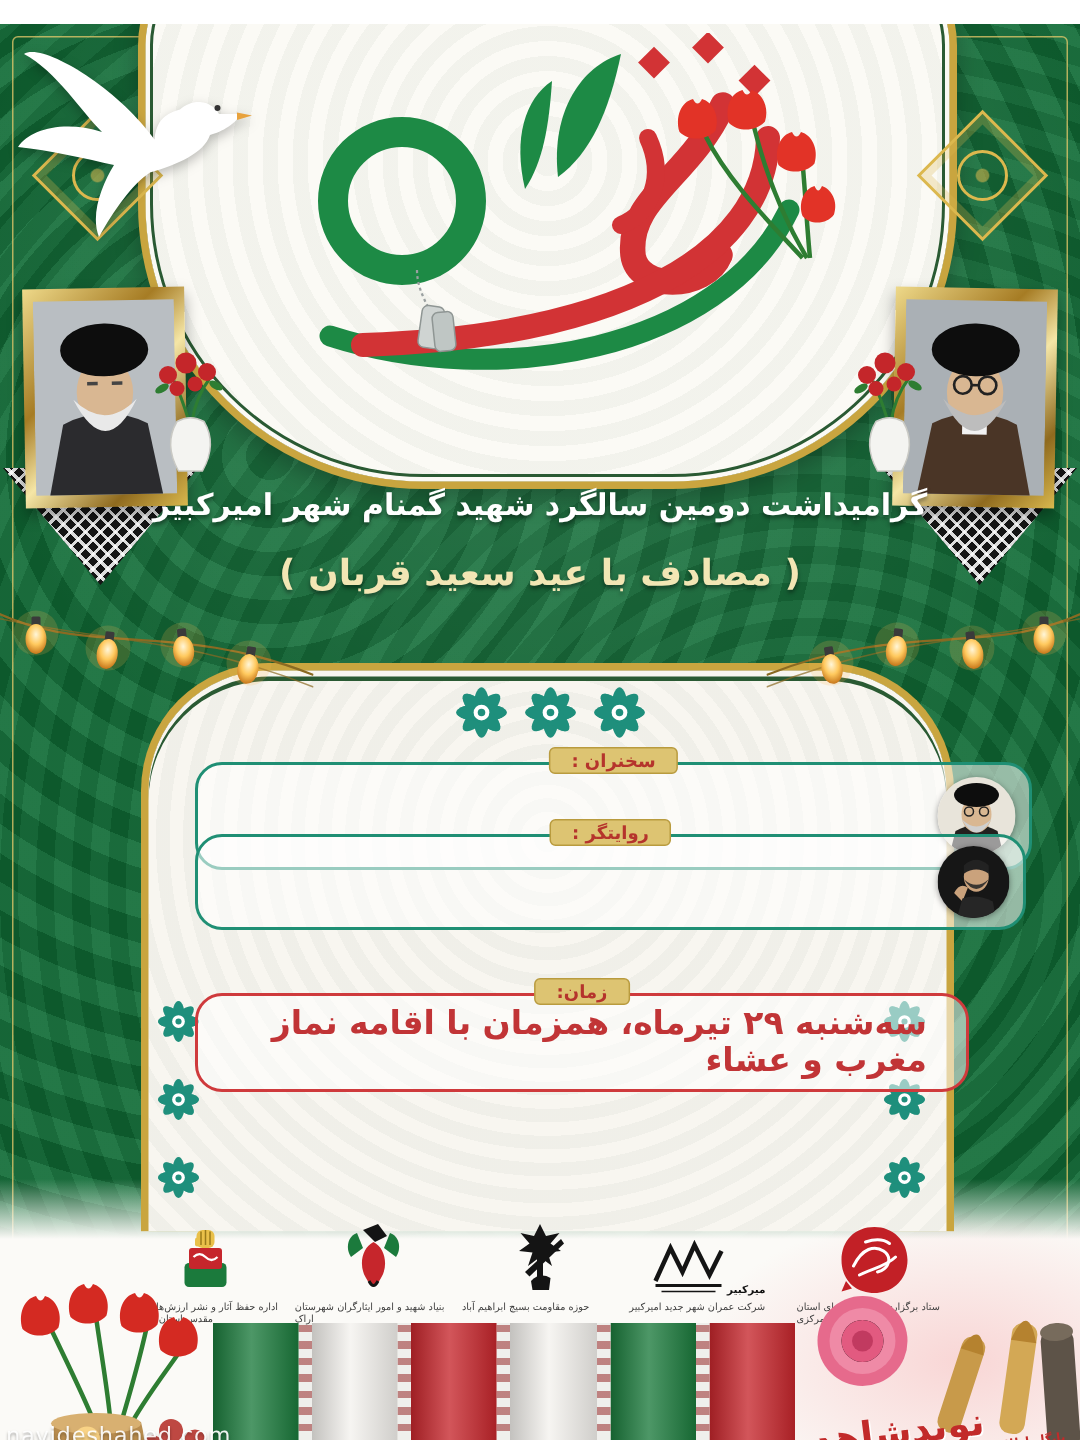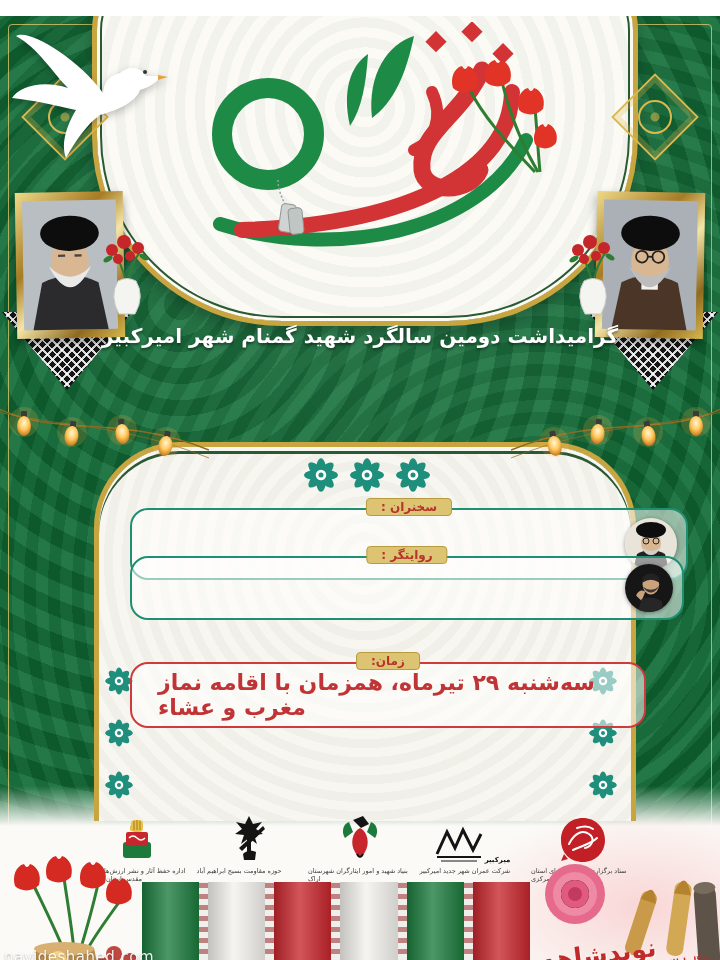--- a/index.html
+++ b/index.html
@@ -48,21 +48,21 @@
   .lights{position:absolute;z-index:6;}
   .lights.left{left:-6px;top:382px;}
   .lights.right{right:-6px;top:382px;transform:scaleX(-1);}
   
   .content{position:absolute;left:94px;top:426px;width:532px;height:374px;background:#f8f6f0;
     border:5px solid #c9a53f;border-bottom:none;border-radius:85px 85px 0 0;
     box-shadow:inset 0 4px 0 #f8f6f0, inset 0 7px 0 #2a5a33;z-index:5;
     background-image:repeating-radial-gradient(circle at 50% 30%, rgba(170,180,170,.10) 0 9px, transparent 9px 18px);}
   .medal{position:absolute;z-index:7;}
   .box{position:absolute;left:130px;width:460px;background:rgba(255,255,255,.55);border-radius:18px;z-index:7;
-    display:flex;align-items:center;justify-content:center;text-align:left;}
+    display:flex;align-items:center;justify-content:center;text-align:right;}
   .box .lbl{position:absolute;top:-12px;left:50%;transform:translateX(-50%);
     background:#ddc472;border:1px solid #b99b3e;border-radius:4px;padding:1px 14px;
     font-size:12px;font-weight:bold;color:#b5342c;white-space:nowrap;z-index:8;}
   .box.teal{border:2.5px solid #1f8f74;}
   .box.red{border:2.5px solid #cf3a3c;}
   .box .photo{position:absolute;right:9px;top:50%;transform:translateY(-50%);width:52px;height:52px;
     border-radius:50%;overflow:hidden;box-shadow:0 1px 4px rgba(0,0,0,.4);}
   .box .photo svg{display:block;width:100%;height:100%;}
   .txt-green{color:#17442e;font-weight:bold;}
   .txt-red{color:#c13436;font-weight:bold;}
@@ -233,20 +233,21 @@
         <circle cx="22" cy="33" r="5"></circle>
       </g>
     <g fill="#2e7d32">
         <ellipse cx="12" cy="33" rx="5" ry="2.5" transform="rotate(-30 12 33)"></ellipse>
         <ellipse cx="48" cy="31" rx="5" ry="2.5" transform="rotate(30 48 31)"></ellipse>
       </g>
     <path d="M22 55 Q13 70 23 88 L39 88 Q49 70 40 55 Q31 50 22 55 Z" fill="#f4f4f1" stroke="#c9c9c4"></path>
   </svg>
 
   <div class="h1line">گرامیداشت دومین سالگرد شهید گمنام شهر امیرکبیر</div>
+  <div class="h2line">( مصادف با عید سعید قربان )</div>
 
   <svg class="lights left" width="215" height="72" viewBox="0 0 215 72">
     <path d="M-5 6 C60 42,120 14,215 52" stroke="#8a6a22" stroke-width="1.5" fill="none"></path>
     <path d="M-5 12 C70 30,130 26,215 60" stroke="#8a6a22" stroke-width="1" fill="none" opacity=".7"></path>
     <g>
       <g transform="translate(30,24)">
           <circle r="15" fill="#ffb84d" opacity=".18"></circle>
           <rect x="-3" y="-11" width="6" height="7" rx="1" fill="#3a3a3a"></rect>
           <ellipse cy="4" rx="7" ry="10" fill="url(#bulbGrad)"></ellipse>
         </g>
@@ -379,42 +380,42 @@
               <path d="M19 5 V14"></path>
               <path d="M22 4 V14"></path>
               <path d="M25 5 V14"></path>
             </g>
         </svg>
       </div>
       <div class="cap" dir="rtl">اداره حفظ آثار و نشر ارزش‌های دفاع مقدس استان مرکزی</div>
     </div>
     <div class="logo-item">
       <div class="ic">
+        <svg width="42" height="50" viewBox="0 0 42 50">
+          <path d="M14 6 L24 2 L30 10 L22 14 Z" fill="#141414"></path>
+          <path d="M10 8 C4 10,2 18,6 24 L14 18 Z" fill="#1b7a3c"></path>
+          <path d="M32 8 C38 10,40 18,36 24 L28 18 Z" fill="#1b7a3c"></path>
+          <path d="M21 14 C13 18,11 30,16 38 C19 44,23 44,26 38 C31 30,29 18,21 14 Z" fill="#c6262c"></path>
+          <path d="M18 40 Q21 46 24 40" stroke="#141414" stroke-width="2" fill="none"></path>
+        </svg>
+      </div>
+      <div class="cap" dir="rtl">بنیاد شهید و امور ایثارگران شهرستان اراک</div>
+    </div>
+    <div class="logo-item">
+      <div class="ic">
         <svg width="40" height="50" viewBox="0 0 40 50">
           <g fill="#141414">
             <path d="M20 2 L24 10 L33 8 L27 15 L34 20 L25 21 L28 30 L20 24 L12 30 L15 21 L6 20 L13 15 L7 8 L16 10 Z"></path>
             <rect x="18" y="22" width="4" height="24"></rect>
             <path d="M10 34 L34 12 L36 15 L13 37 Z"></path>
             <path d="M14 40 Q20 34 27 38 L26 46 L15 46 Z"></path>
           </g>
         </svg>
       </div>
       <div class="cap" dir="rtl">حوزه مقاومت بسیج ابراهیم آباد</div>
-    </div>
-    <div class="logo-item">
-      <div class="ic">
-        <svg width="42" height="50" viewBox="0 0 42 50">
-          <path d="M14 6 L24 2 L30 10 L22 14 Z" fill="#141414"></path>
-          <path d="M10 8 C4 10,2 18,6 24 L14 18 Z" fill="#1b7a3c"></path>
-          <path d="M32 8 C38 10,40 18,36 24 L28 18 Z" fill="#1b7a3c"></path>
-          <path d="M21 14 C13 18,11 30,16 38 C19 44,23 44,26 38 C31 30,29 18,21 14 Z" fill="#c6262c"></path>
-          <path d="M18 40 Q21 46 24 40" stroke="#141414" stroke-width="2" fill="none"></path>
-        </svg>
-      </div>
-      <div class="cap" dir="rtl">بنیاد شهید و امور ایثارگران شهرستان اراک</div>
     </div>
     <div class="logo-item">
       <div class="ic">
         <svg width="52" height="40" viewBox="0 0 52 40">
           <g fill="none" stroke="#141414" stroke-width="3">
             <path d="M4 30 L14 8 L22 24 L30 6 L40 26 L48 10"></path>
           </g>
           <path d="M4 33 H48" stroke="#141414" stroke-width="2"></path>
           <path d="M8 37 H44" stroke="#141414" stroke-width="1"></path>
         </svg>

